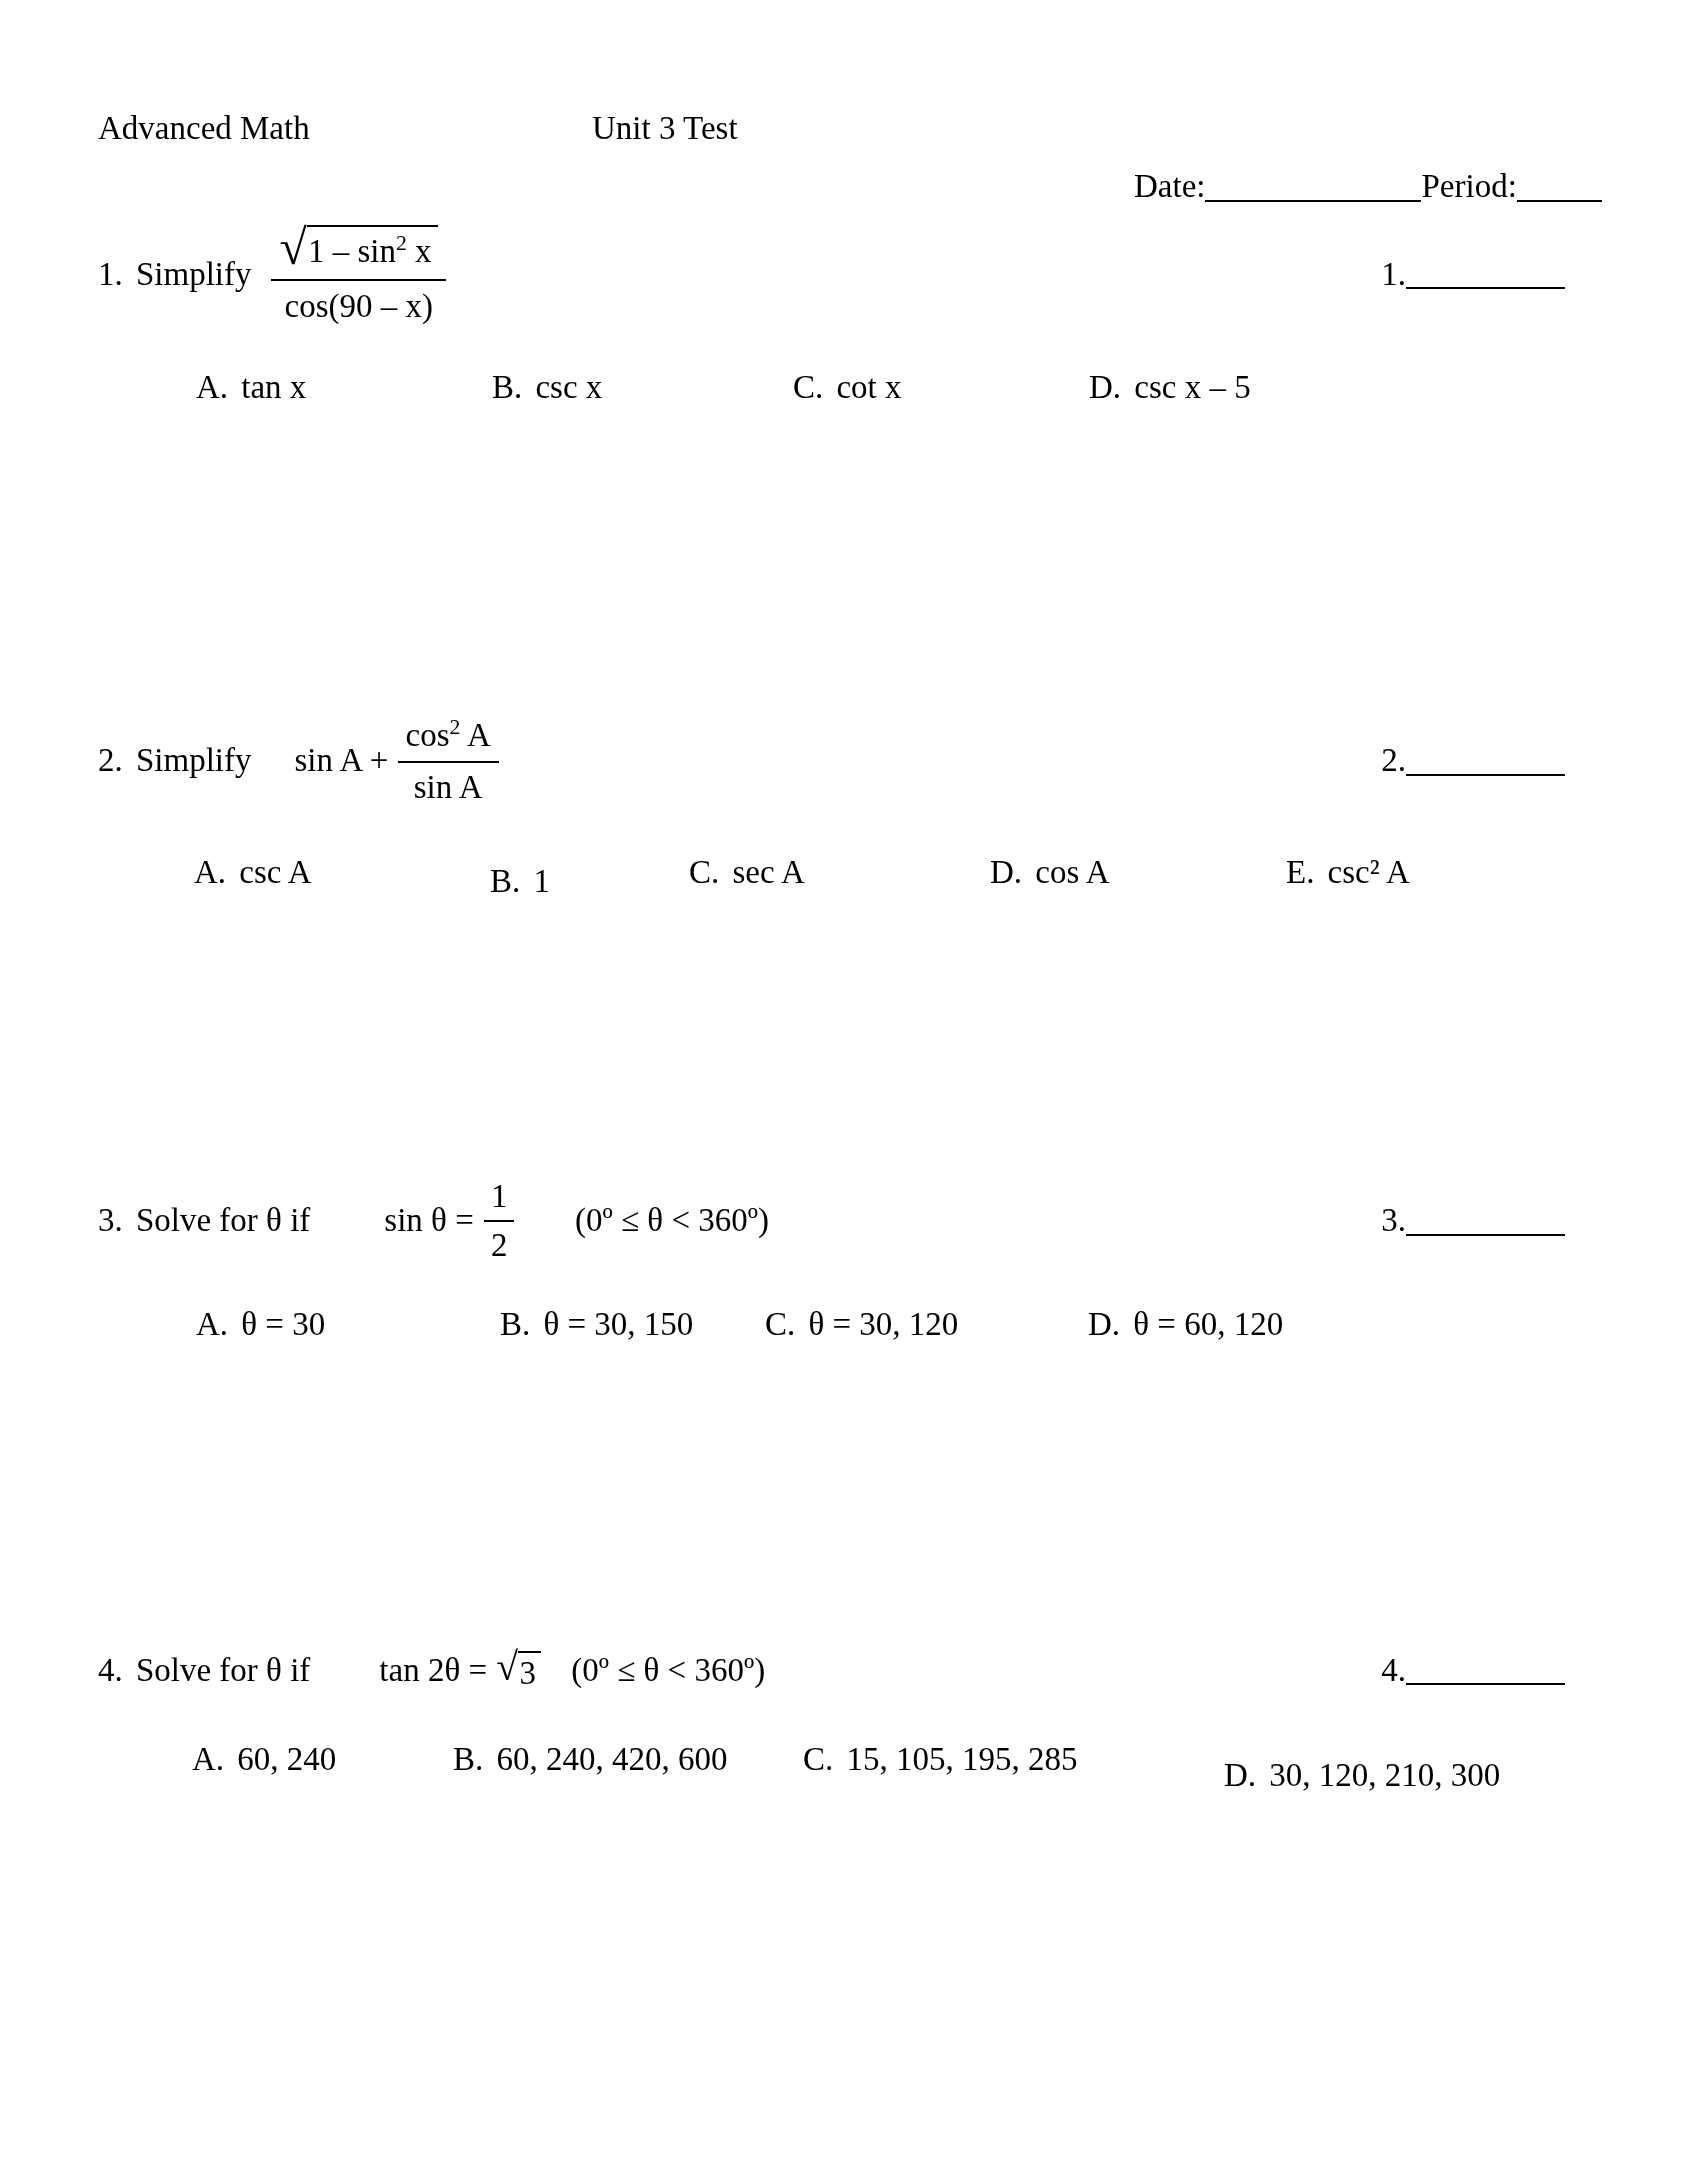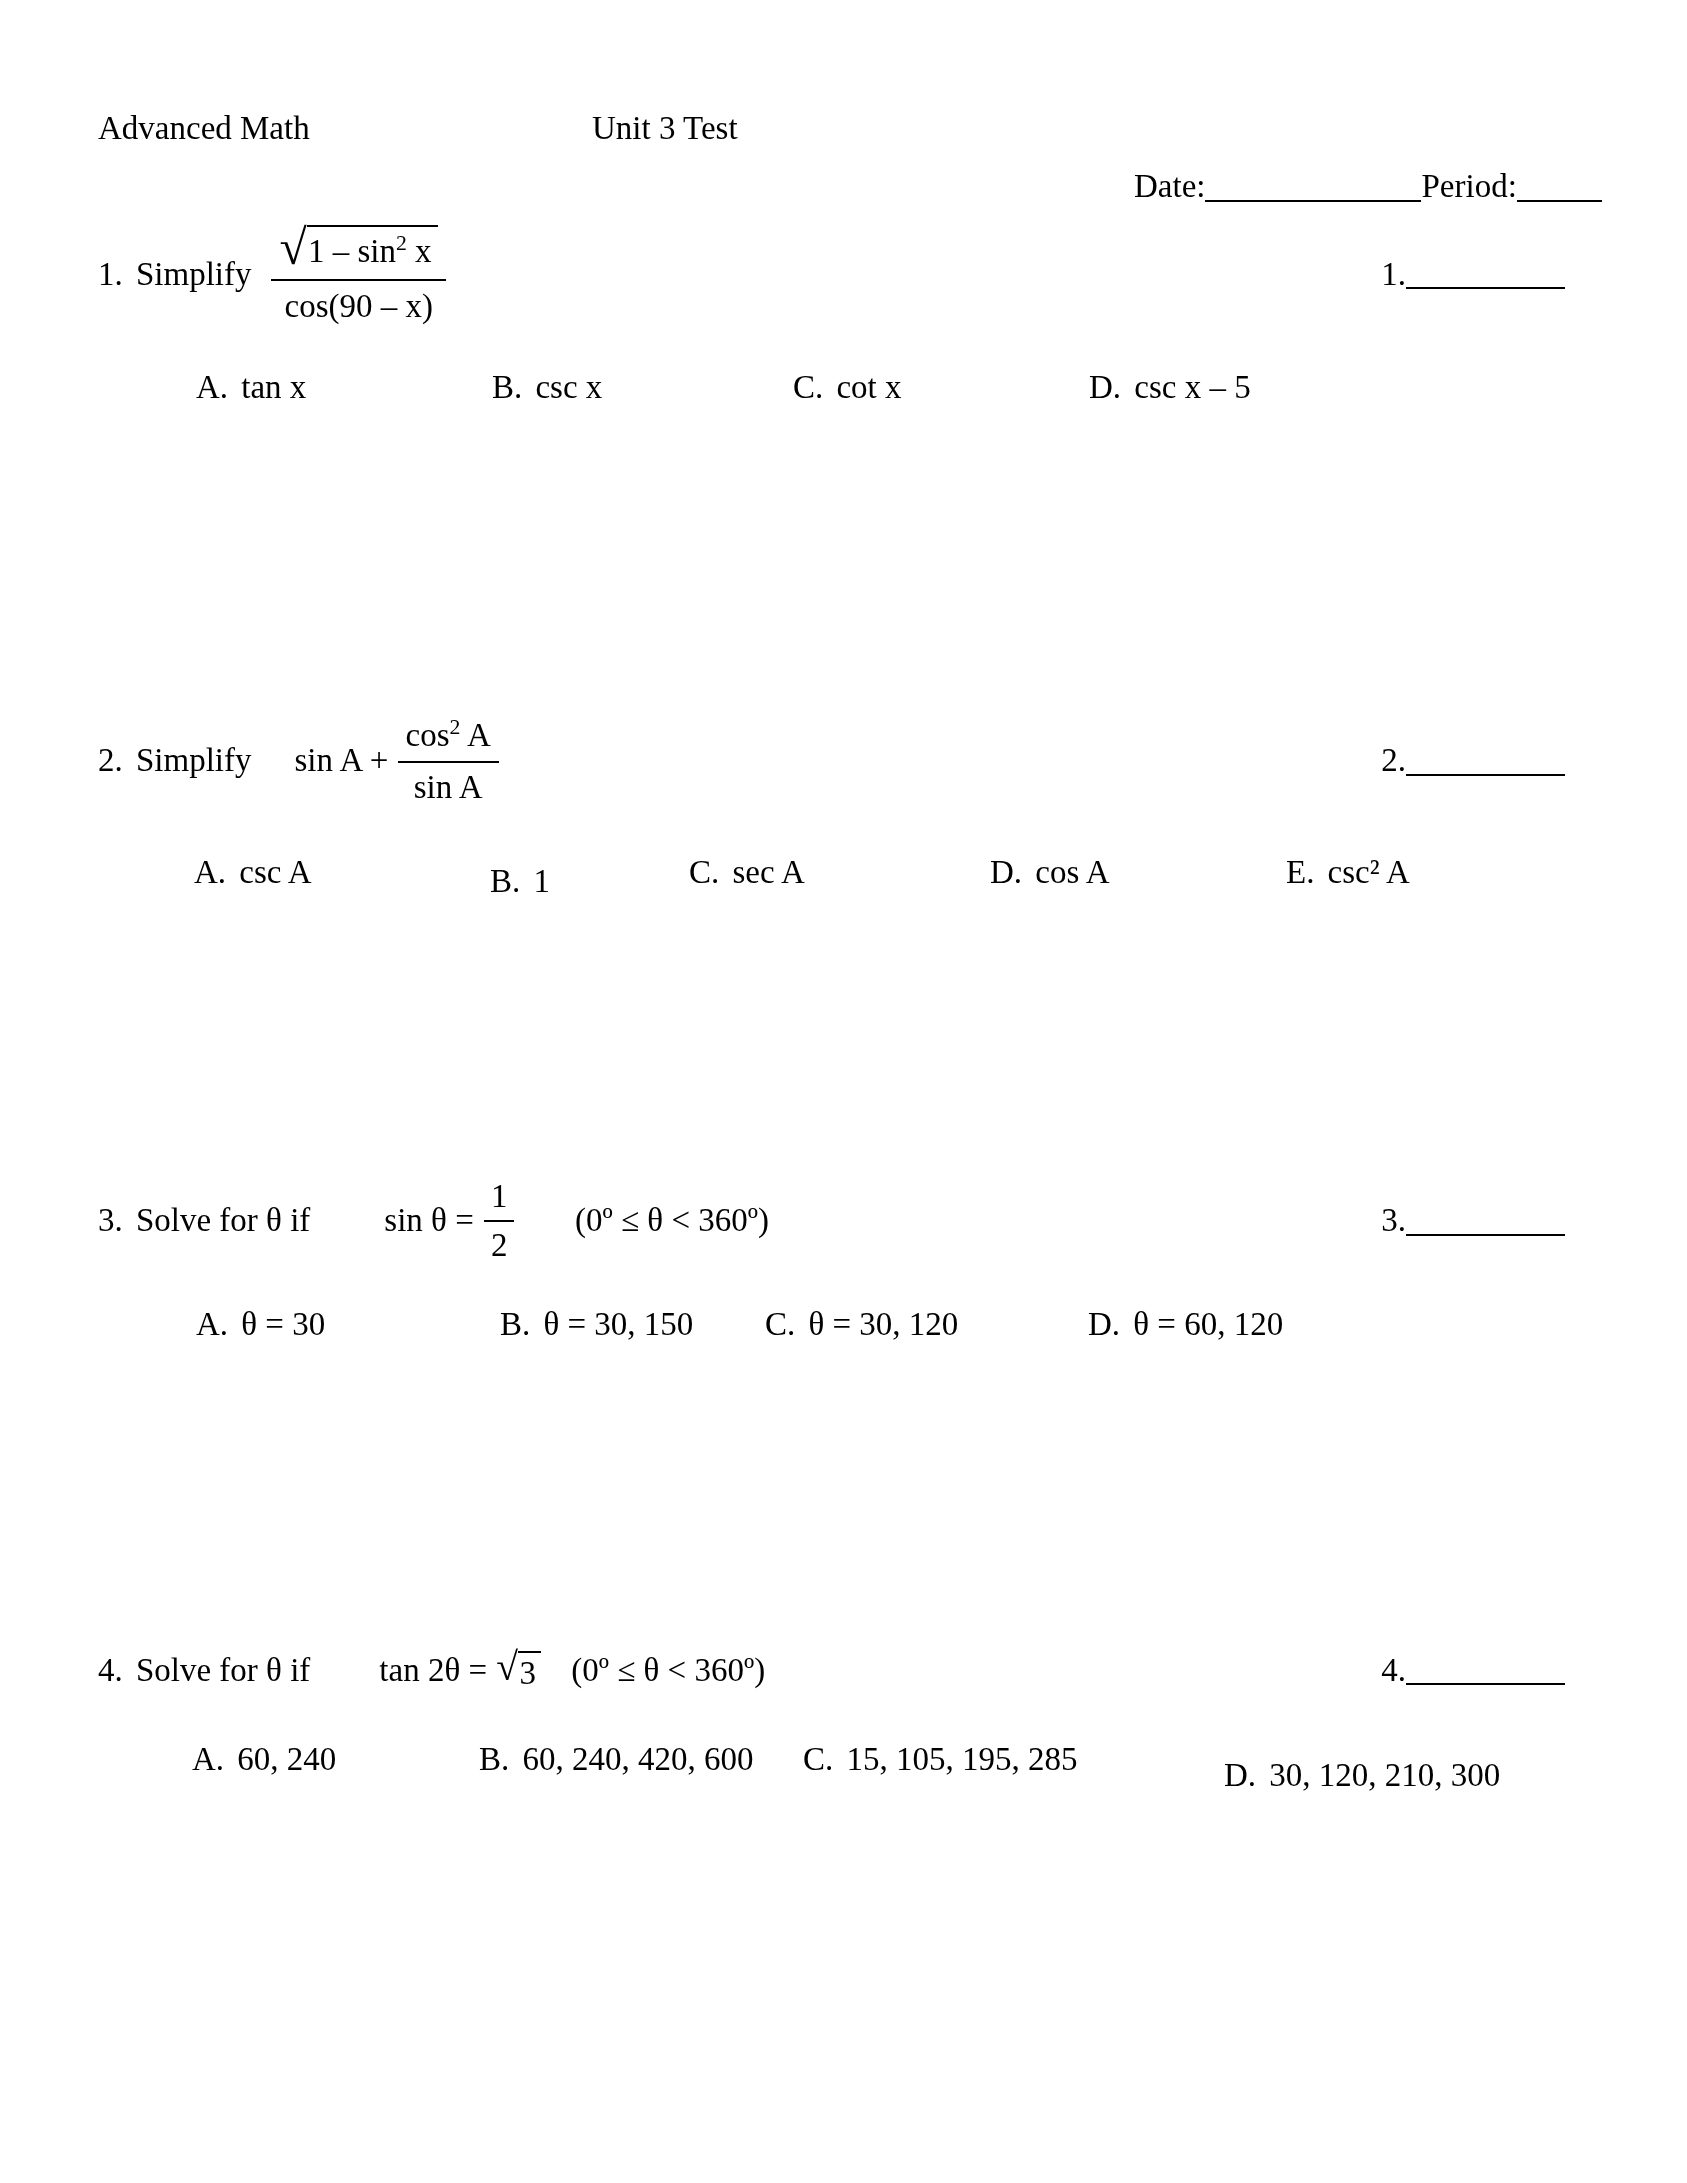--- a/index.html
+++ b/index.html
@@ -142,21 +142,21 @@
     <span style="margin-left:30px;">(0º ≤ θ &lt; 360º)</span>
     <span class="answer">
       <span>4.</span><span class="blank"></span>
     </span>
   </div>
 
   <div class="optrow" style="top:1740px;">
     <span class="opt" style="left:192px;">
       <span class="letter">A.</span><span>60, 240</span>
     </span>
-    <span class="opt" style="left:479px;">
+    <span class="opt" style="left:453px;">
       <span class="letter">B.</span><span>60, 240, 420, 600</span>
     </span>
     <span class="opt" style="left:803px;">
       <span class="letter">C.</span><span>15, 105, 195, 285</span>
     </span>
     <span class="opt" style="left:1224px;margin-top:16px;">
       <span class="letter">D.</span><span>30, 120, 210, 300</span>
     </span>
   </div>
 

